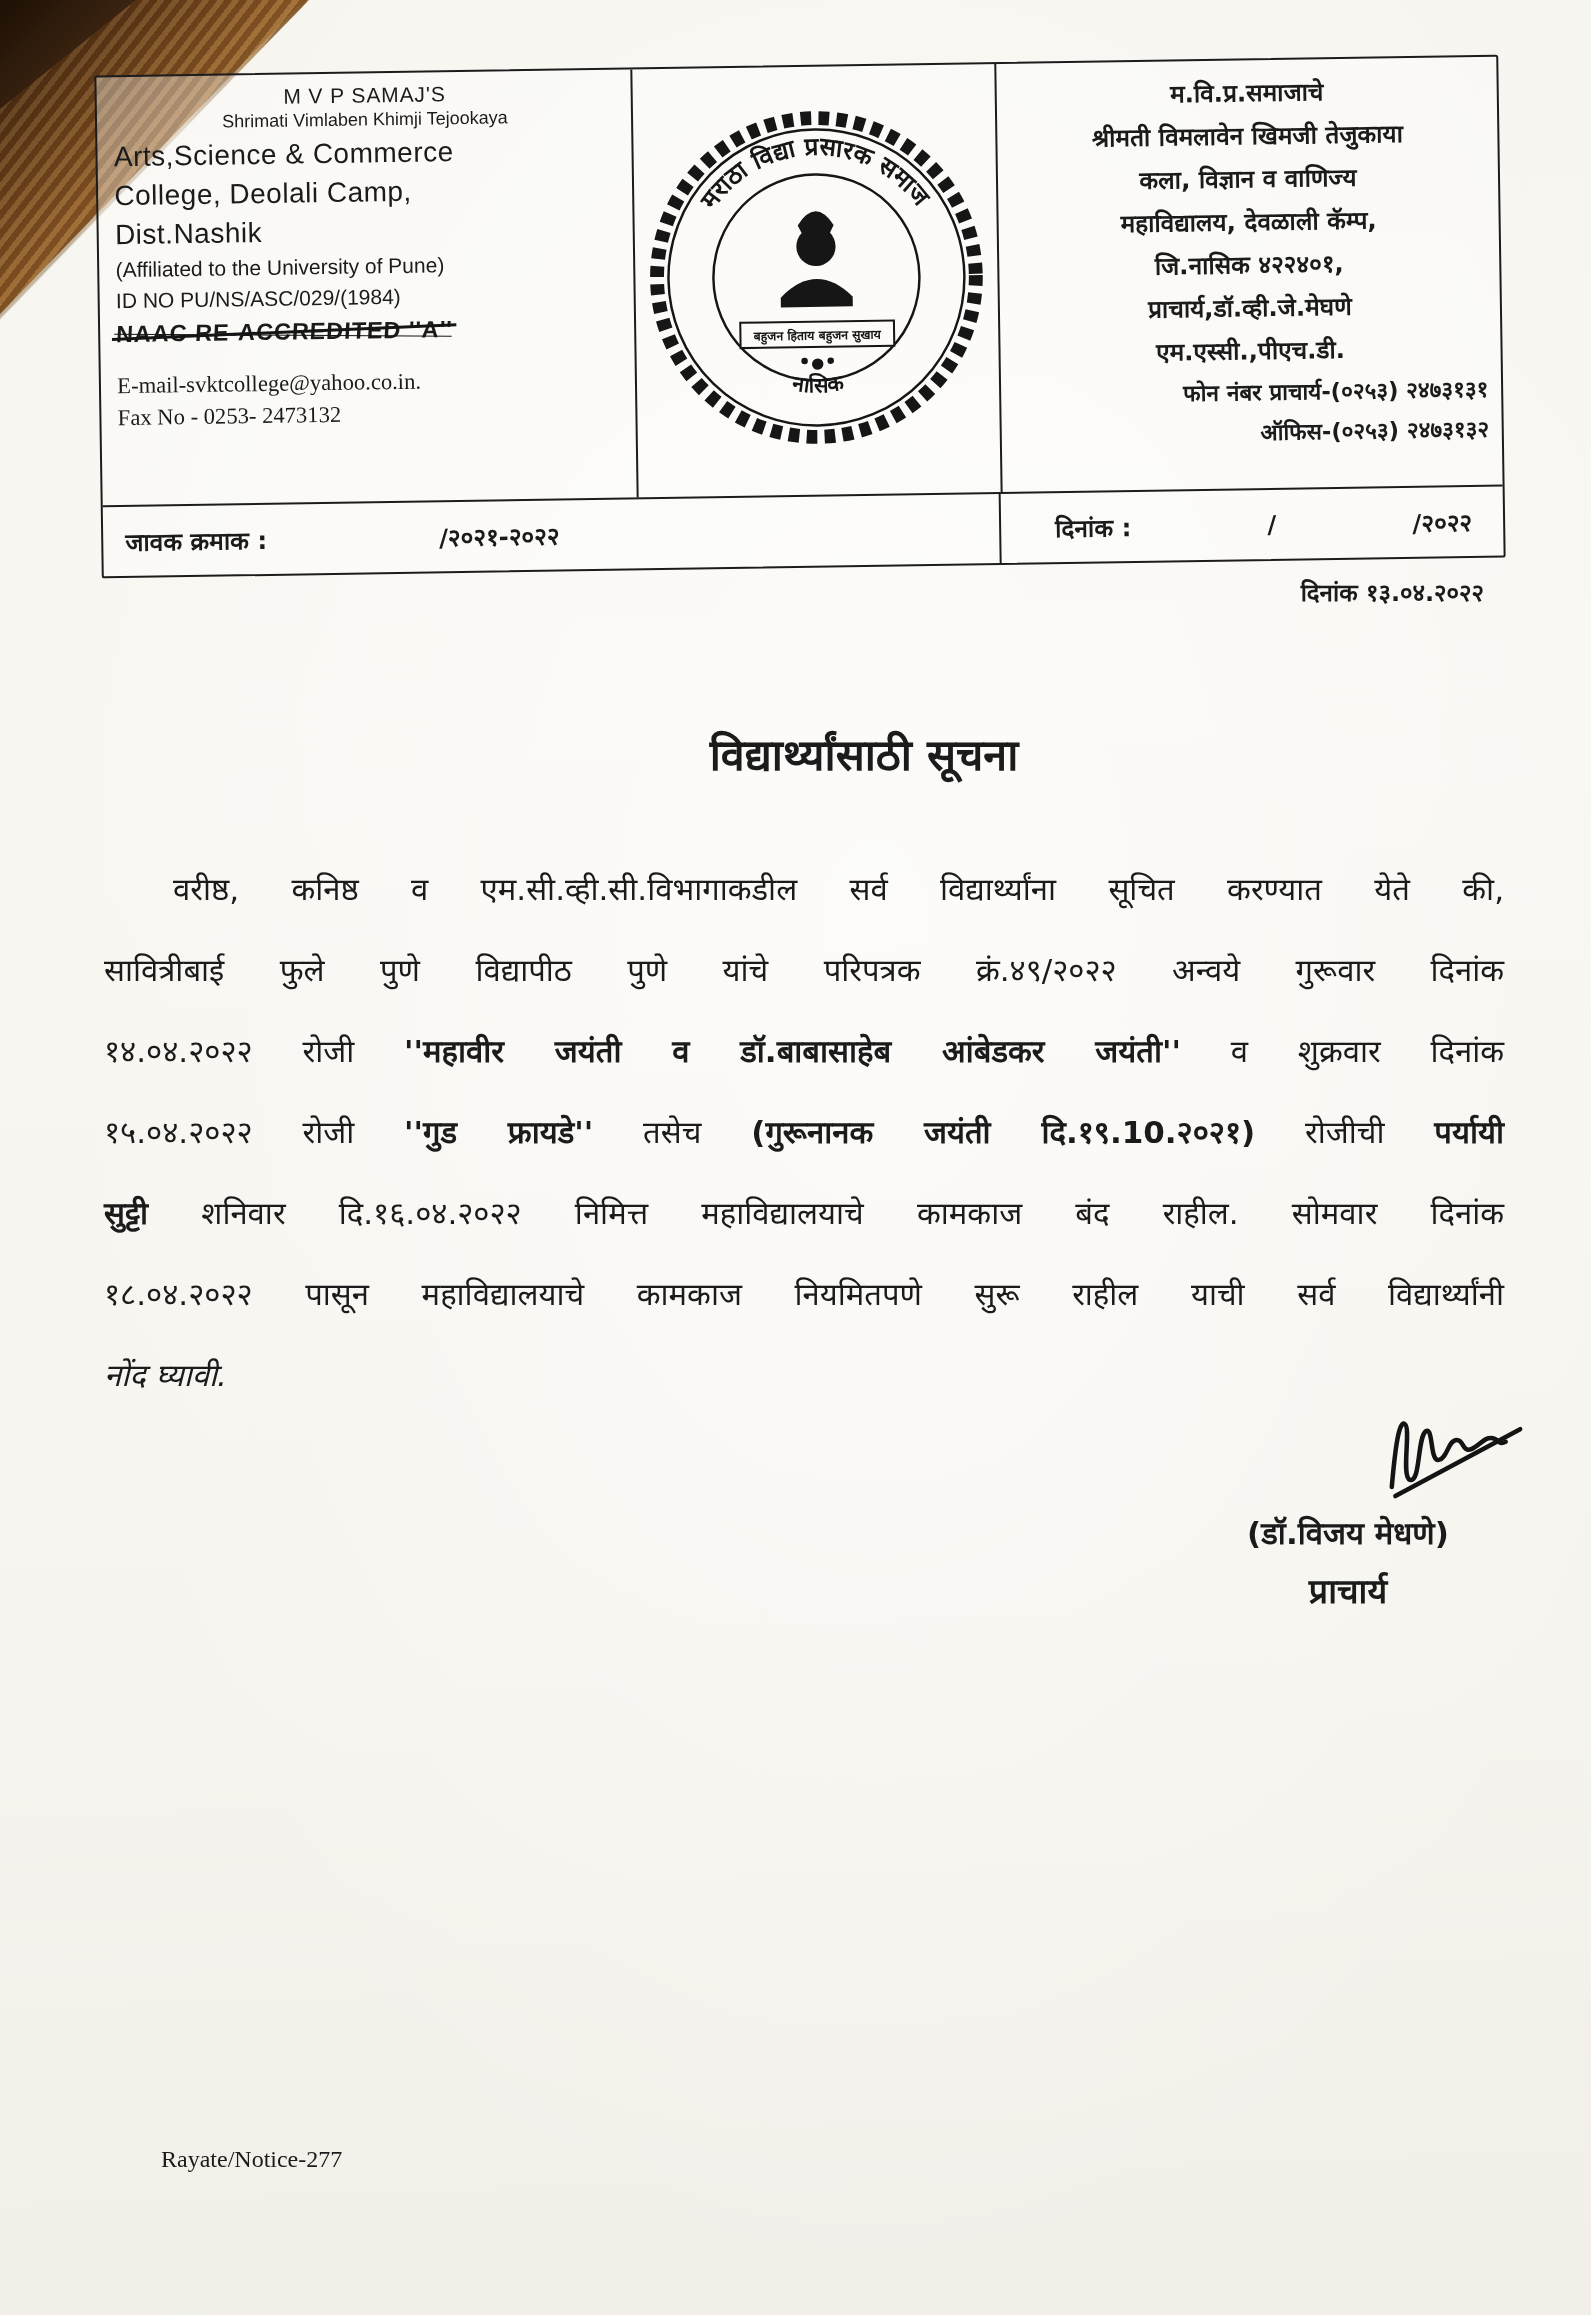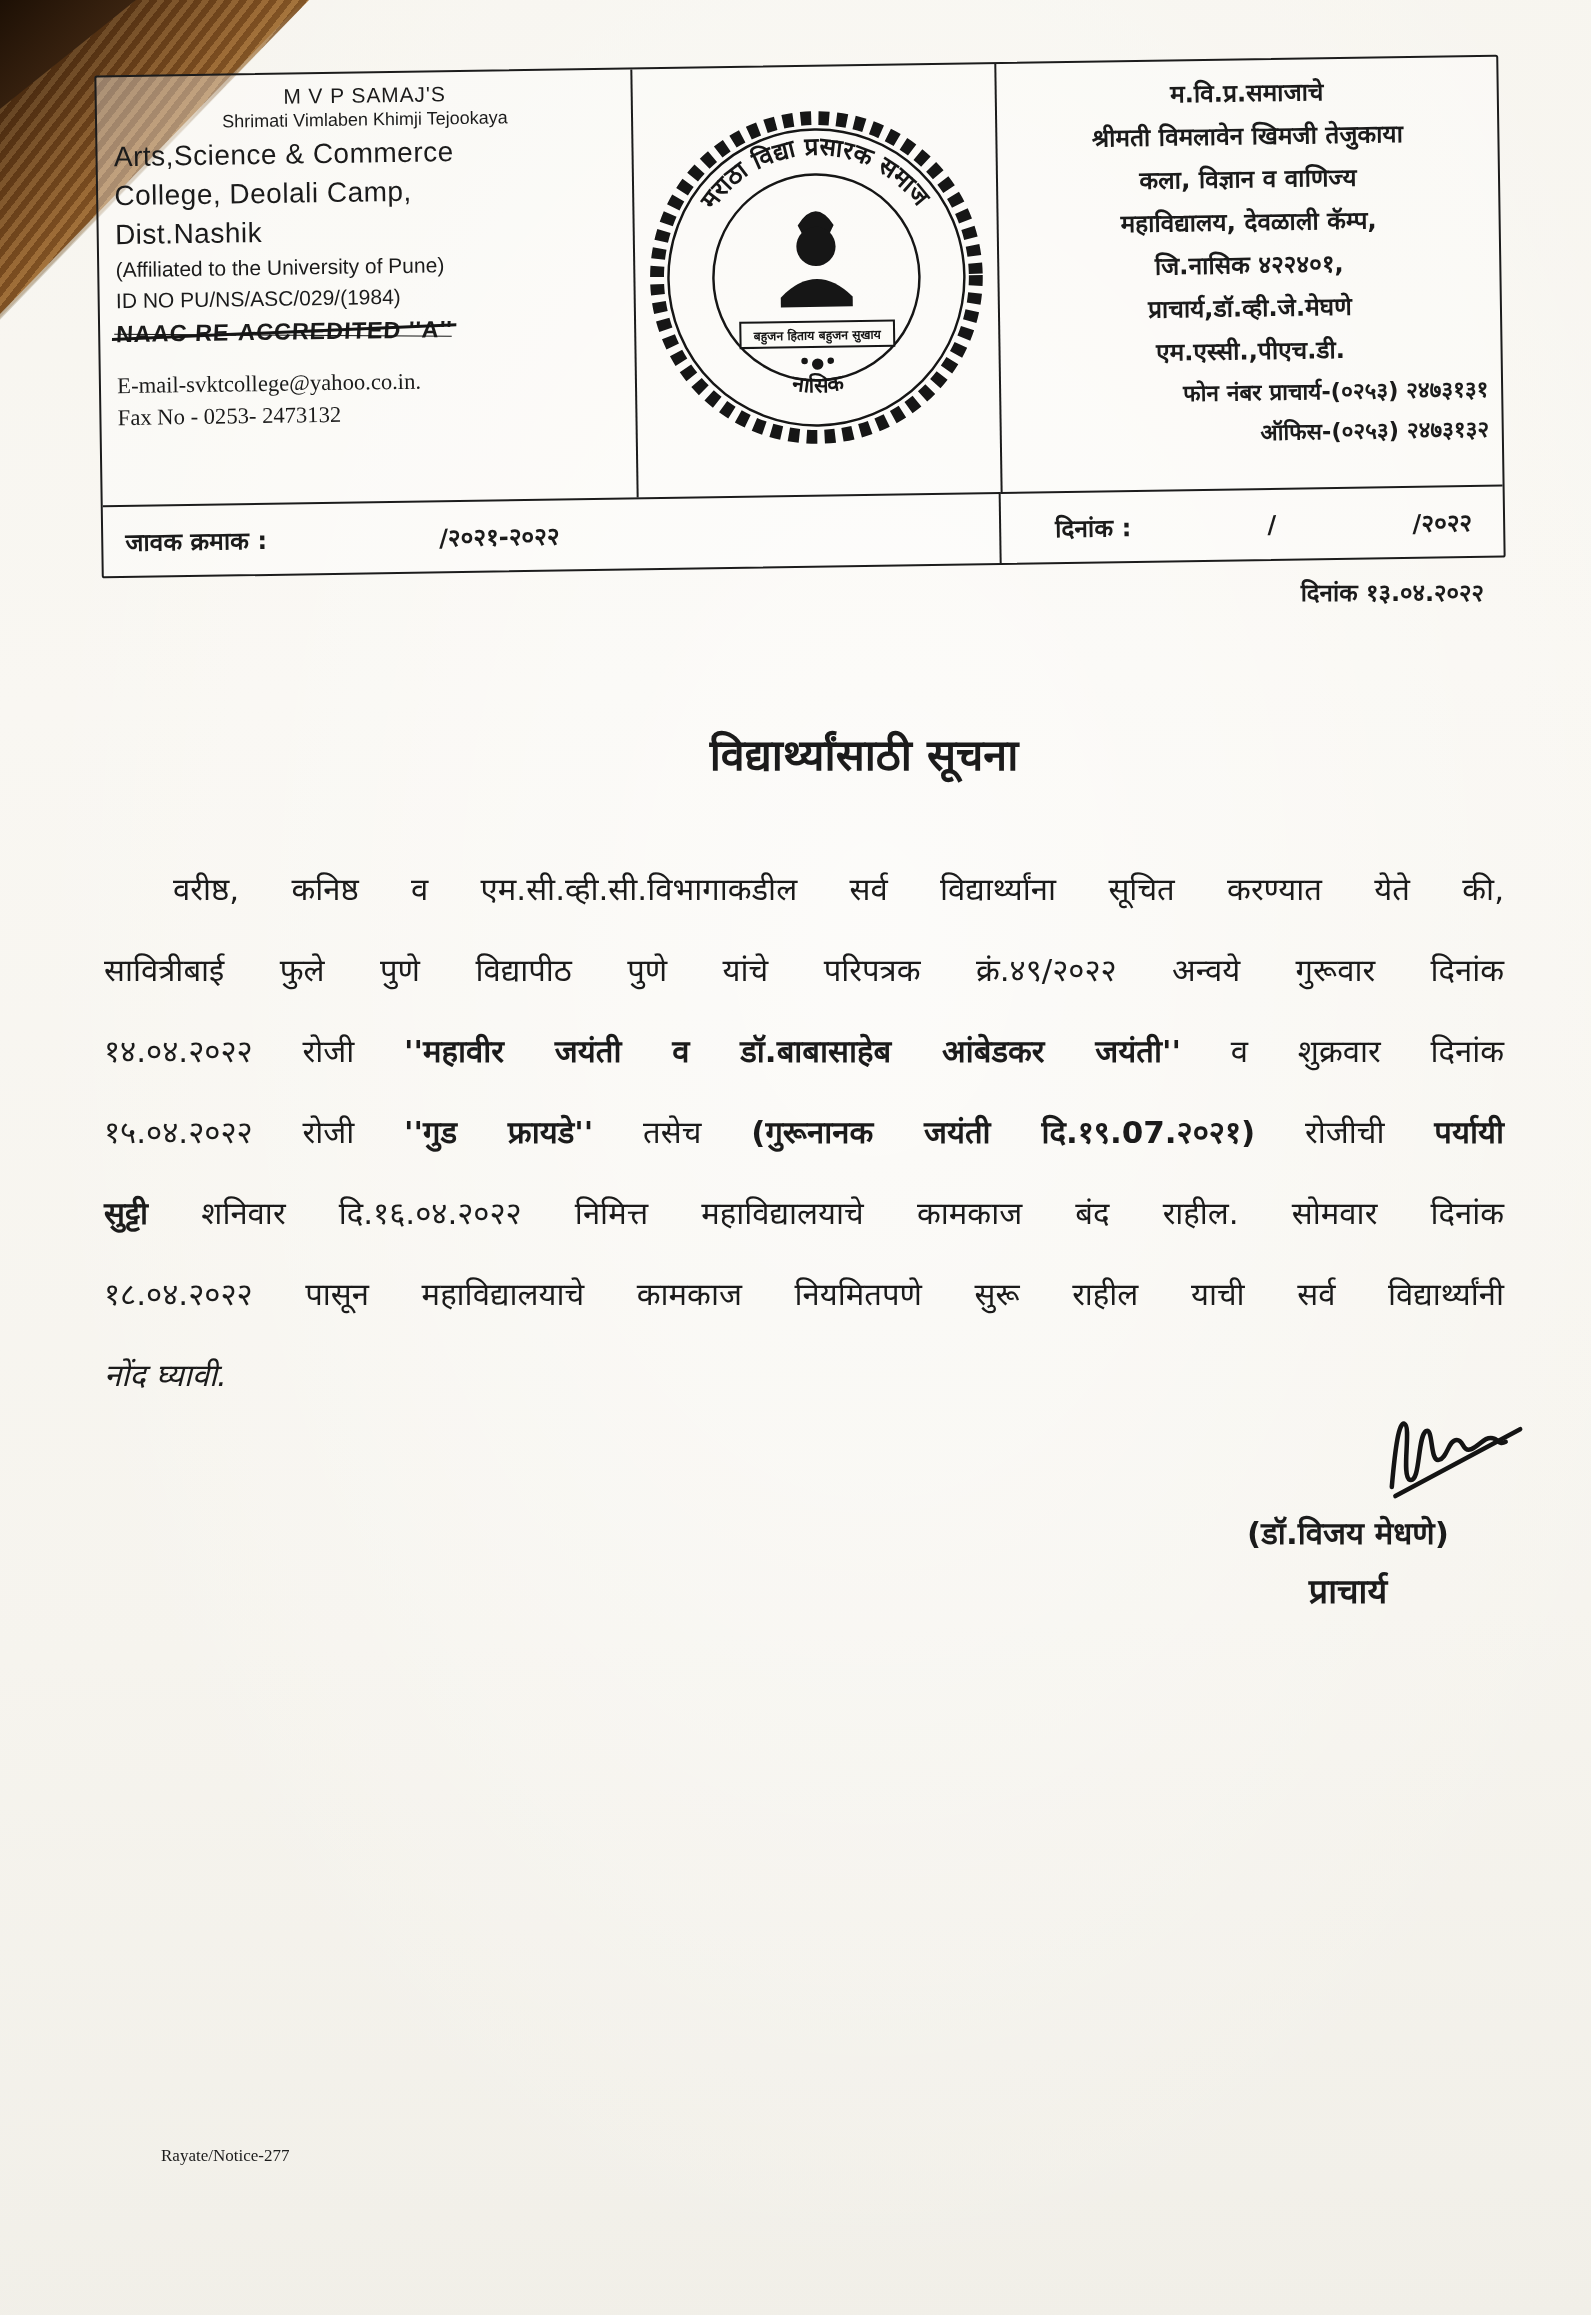--- a/index.html
+++ b/index.html
@@ -77,21 +77,21 @@
   .body-line{text-align:justify;text-align-last:justify;white-space:nowrap;}
   .body-line.last{text-align-last:left;font-style:italic;}
   .body-line.indent{padding-left:69px;}
   .body-line b{font-weight:bold;}
 
   .sign-block{position:absolute;left:1149px;top:1409px;width:398px;text-align:center;}
   .sign-scribble{display:block;margin:0 16.3px 0 auto;}
   .sign-name{font-size:31px;font-weight:bold;margin-top:1.8px;}
   .sign-desig{font-size:34px;font-weight:bold;margin-top:14.5px;}
 
-  .footer-ref{position:absolute;left:161px;top:2146px;font-size:17px;}
+  .footer-ref{position:absolute;left:161px;top:2146px;font-size:24px;}
 
   .emblem-svg text{font-family:"DejaVu Sans",sans-serif;fill:#161616;}
 </style>
 </head>
 <body>
 
 <div class="sheet">
 
   <div class="corner"></div>
   <div class="corner-tip"></div>
@@ -172,21 +172,21 @@
   </div>
 
   <div class="date-line dev">दिनांक १३.०४.२०२२</div>
 
   <div class="notice-title dev">विद्यार्थ्यांसाठी सूचना</div>
 
   <div class="notice-body dev">
       <div class="body-line indent"><span>वरीष्ठ, कनिष्ठ व एम.सी.व्ही.सी.विभागाकडील सर्व विद्यार्थ्यांना सूचित करण्यात येते की,</span></div>
       <div class="body-line"><span>सावित्रीबाई फुले पुणे विद्यापीठ पुणे यांचे परिपत्रक क्रं.४९/२०२२ अन्वये गुरूवार दिनांक</span></div>
       <div class="body-line"><span>१४.०४.२०२२ रोजी </span><b>''महावीर जयंती व डॉ.बाबासाहेब आंबेडकर जयंती''</b><span> व शुक्रवार दिनांक</span></div>
-      <div class="body-line"><span>१५.०४.२०२२ रोजी </span><b>''गुड फ्रायडे''</b><span> तसेच </span><b>(गुरूनानक जयंती दि.१९.07.२०२१)</b><span> रोजीची </span><b>पर्यायी</b></div>
+      <div class="body-line"><span>१५.०४.२०२२ रोजी </span><b>''गुड फ्रायडे''</b><span> तसेच </span><b>(गुरूनानक जयंती दि.१९.10.२०२१)</b><span> रोजीची </span><b>पर्यायी</b></div>
       <div class="body-line"><b>सुट्टी</b><span> शनिवार दि.१६.०४.२०२२ निमित्त महाविद्यालयाचे कामकाज बंद राहील. सोमवार दिनांक</span></div>
       <div class="body-line"><span>१८.०४.२०२२ पासून महाविद्यालयाचे कामकाज नियमितपणे सुरू राहील याची सर्व विद्यार्थ्यांनी</span></div>
       <div class="body-line last"><span>नोंद घ्यावी.</span></div>
     </div>
 
   <div class="sign-block dev">
     <svg class="sign-scribble" width="226" height="100" viewBox="0 0 250 110">
       <g fill="none" stroke="#141414" stroke-width="5" stroke-linecap="round">
         <path d="M96,86 C100,40 104,14 110,16 C118,19 106,74 116,78 C128,82 124,30 134,24 C142,20 138,58 148,56 C158,54 158,34 168,34 C176,34 174,48 184,44 C194,40 198,30 208,32 C214,33 214,40 222,36"></path>
         <path d="M100,96 L238,22"></path>

